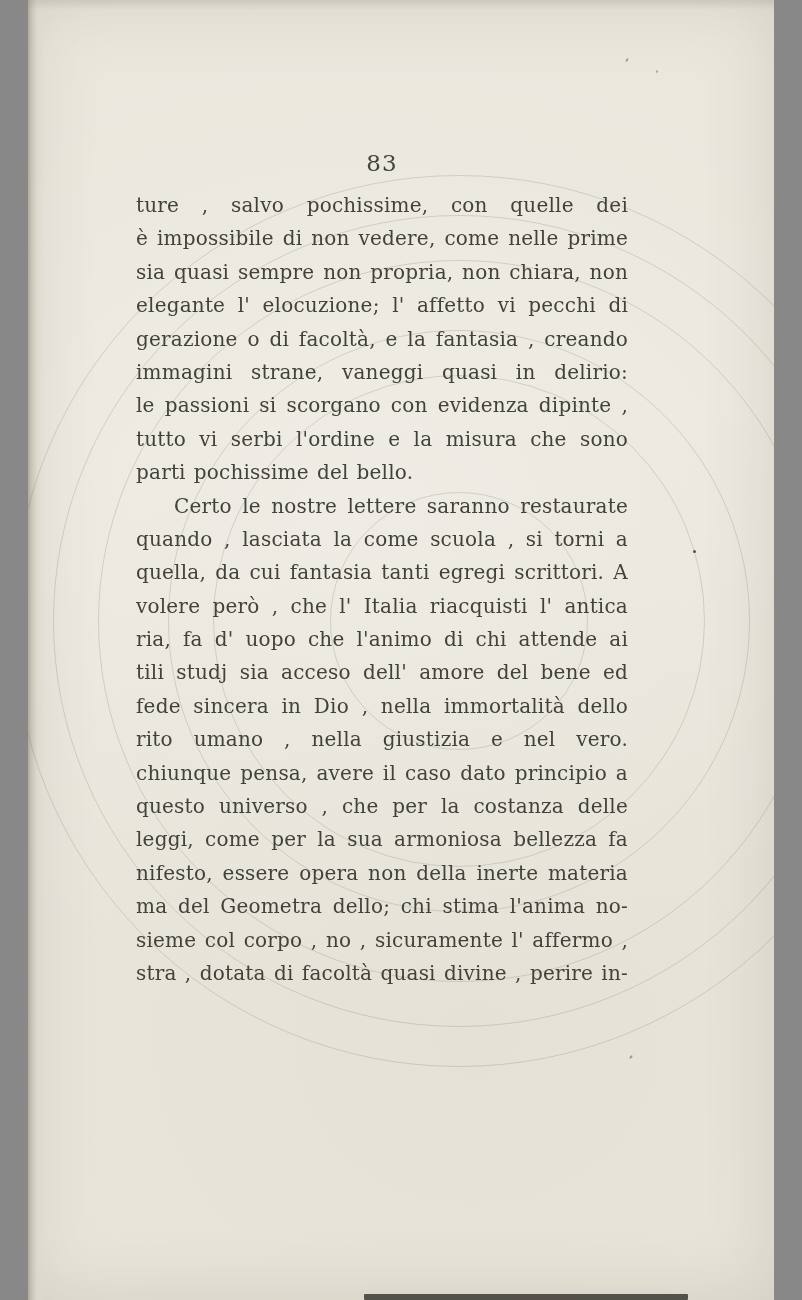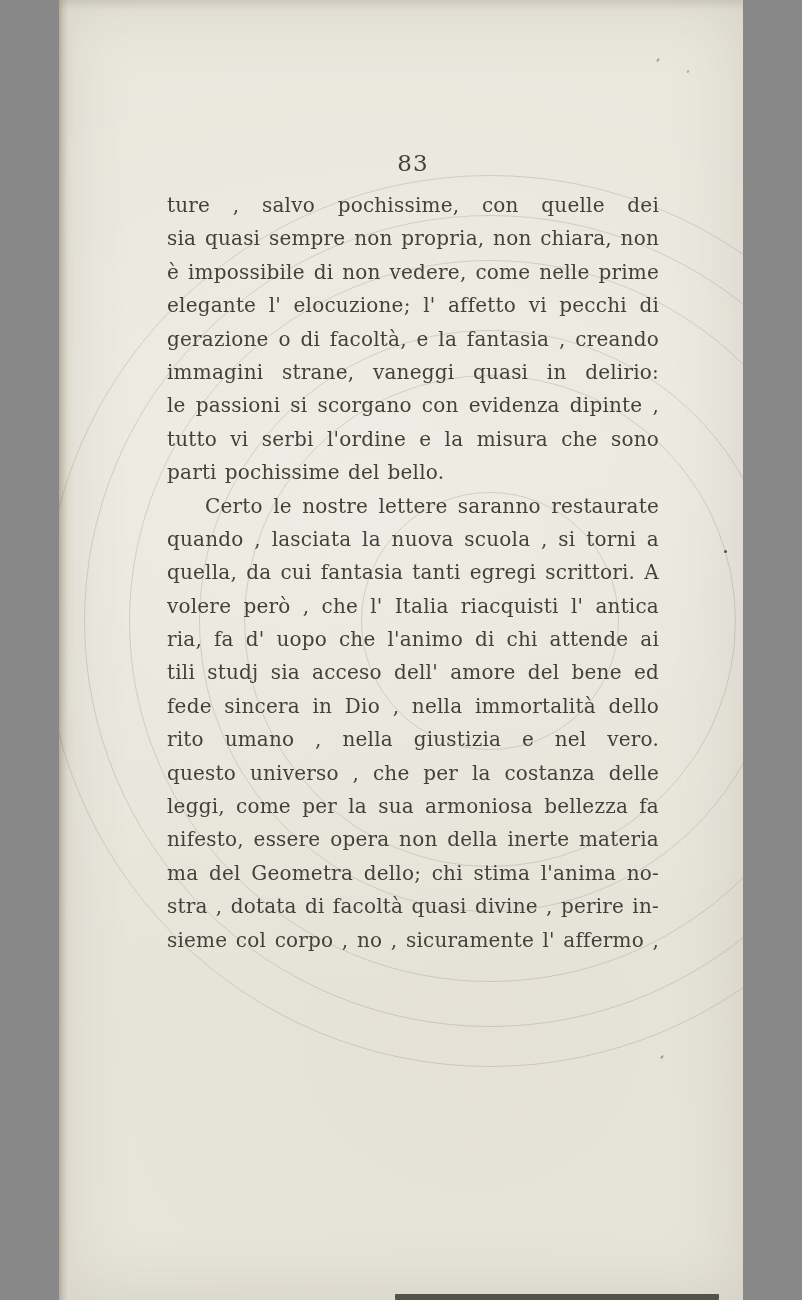--- a/index.html
+++ b/index.html
@@ -2,21 +2,21 @@
 <html><head>
 <meta charset="utf-8">
 <style>
   html,body{margin:0;padding:0;}
   body{
     font-family:"DejaVu Serif","Liberation Serif",serif;
     background:#888;
   }
   #scan-page{
     position:relative;
-    width:684px;height:1300px;
+    width:746px;height:1300px;
     margin:0 auto;
     overflow:hidden;
     background:
       radial-gradient(ellipse 900px 700px at 45% 40%, rgba(255,255,255,0.25), rgba(0,0,0,0) 70%),
       radial-gradient(ellipse 1000px 900px at 60% 80%, rgba(180,172,150,0.10), rgba(0,0,0,0) 75%),
       #eae7dd;
     box-shadow:inset 0 0 70px rgba(96,90,72,0.16);
   }
   
   .page-edge-left{
@@ -81,37 +81,38 @@
   <div class="speck" style="left:598px;top:58px;width:2px;height:4px;opacity:.5;transform:rotate(35deg);"></div>
   <div class="speck" style="left:628px;top:70px;width:2px;height:3px;opacity:.4;transform:rotate(25deg);"></div>
   <div class="speck" style="left:602px;top:1055px;width:2px;height:4px;opacity:.5;transform:rotate(40deg);"></div>
 
   <div class="scan-bar"></div>
 
   <div class="page-number">83</div>
 
   <div class="text-block">
     <div class="line">ture , salvo pochissime, con quelle dei Classici,</div>
+    <div class="line">è impossibile di non vedere, come nelle prime</div>
     <div class="line">sia quasi sempre non propria, non chiara, non</div>
-    <div class="line">è impossibile di non vedere, come nelle prime</div>
     <div class="line">elegante l' elocuzione; l' affetto vi pecchi di esa-</div>
     <div class="line">gerazione o di facoltà, e la fantasia , creando</div>
     <div class="line">immagini strane, vaneggi quasi in delirio: men-</div>
     <div class="line">le passioni si scorgano con evidenza dipinte , e</div>
     <div class="line">tutto vi serbi l'ordine e la misura che sono</div>
     <div class="line nojust">parti pochissime del bello.</div>
     <div class="line indent">Certo le nostre lettere saranno restaurate ,</div>
-    <div class="line">quando , lasciata la nuova scuola , si torni a</div>
+    <div class="line">quando , lasciata la come scuola , si torni a</div>
     <div class="line">quella, da cui fantasia tanti egregi scrittori. A</div>
     <div class="line">volere però , che l' Italia riacquisti l' antica glo-</div>
     <div class="line">ria, fa d' uopo che l'animo di chi attende ai gen-</div>
     <div class="line">tili studj sia acceso dell' amore del bene ed abbia</div>
     <div class="line">fede sincera in Dio , nella immortalità dello spi-</div>
     <div class="line">rito umano , nella giustizia e nel vero. Imperoc-</div>
+    <div class="line">chiunque pensa, avere il caso dato principio a</div>
     <div class="line">questo universo , che per la costanza delle sue</div>
     <div class="line">leggi, come per la sua armoniosa bellezza fa ma-</div>
     <div class="line">nifesto, essere opera non della inerte materia ,</div>
     <div class="line">ma del Geometra dello; chi stima l'anima no-</div>
+    <div class="line">sieme col corpo , no , sicuramente l' affermo ,</div>
     <div class="line">stra , dotata di facoltà quasi divine , perire in-</div>
-    <div class="line">sieme col corpo , no , sicuramente l' affermo ,</div>
   </div>
 
 </div>
 
 </body></html>

